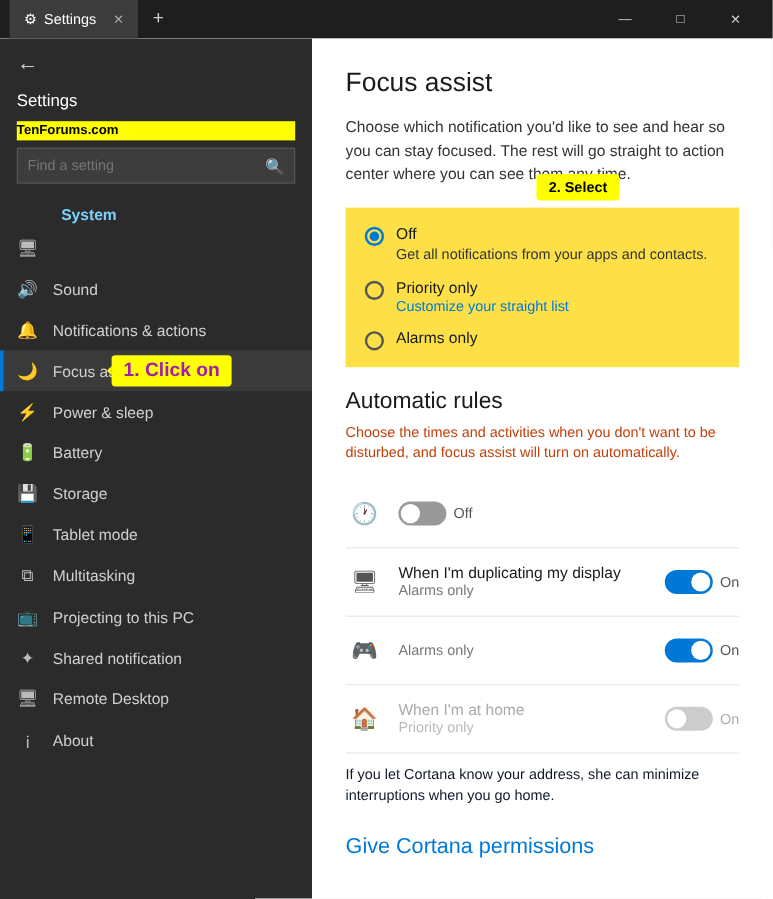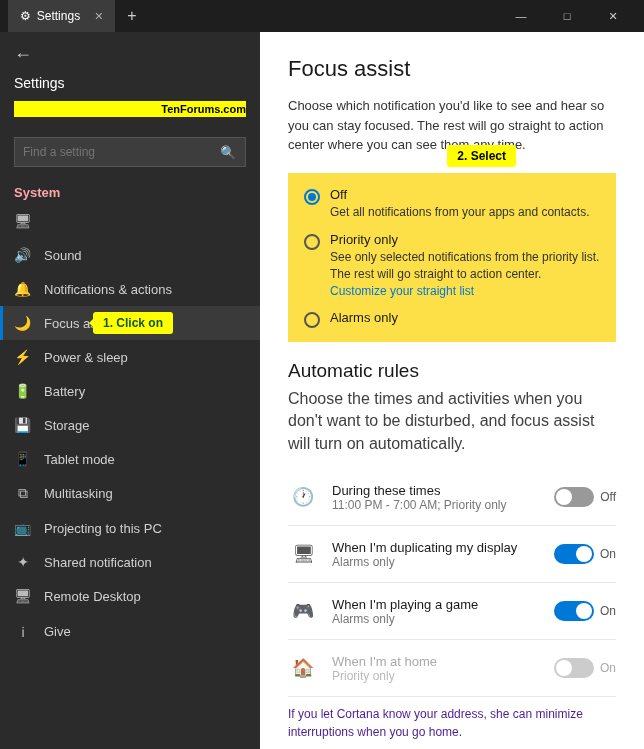--- a/index.html
+++ b/index.html
@@ -18,39 +18,39 @@
 
     
     .app { display: flex; flex: 1; overflow: hidden; }
 
     
     .sidebar {
       width: 260px; background: #2b2b2b; display: flex; flex-direction: column; color: #fff; overflow-y: auto;
     }
     .sidebar-back { display: flex; align-items: center; padding: 10px 14px; color: #ccc; font-size: 18px; cursor: pointer; }
     .sidebar-title { padding: 2px 14px 10px 14px; font-size: 14px; color: #fff; font-weight: 400; }
-    .watermark { background: #ffff00; color: #000; font-size: 11px; font-weight: bold; text-align: right; padding: 2px 0; margin: 0 14px 20px 14px; }
+    .watermark { background: #ffff00; color: #000; font-size: 11px; font-weight: bold; text-align: left; padding: 2px 0; margin: 0 14px 6px 14px; }
     .search-box {
       margin: 0 14px 10px 14px; display: flex; align-items: center;
       background: #3d3d3d; border: 1px solid #555; height: 30px; padding: 0 8px;
     }
     .search-box input {
       background: transparent; border: none; outline: none; color: #ccc; font-size: 12px; flex: 1;
     }
     .search-icon { color: #aaa; font-size: 13px; }
-    .section-label { padding: 8px 14px 4px 14px; font-size: 13px; font-weight: 600; color: #fca5a5; }
+    .section-label { padding: 8px 14px 4px 14px; font-size: 13px; font-weight: 600; color: #7dd3fc; margin-left: 37px; }
     .nav-item {
       display: flex; align-items: center; padding: 9px 14px; color: #d0d0d0; font-size: 13px; cursor: pointer; gap: 12px; position: relative;
     }
     .nav-item.active { background: #3a3a3a; border-left: 3px solid #0078d7; padding-left: 11px; }
     .nav-item .icon { width: 18px; text-align: center; font-size: 14px; color: #bbb; }
     .nav-item .label { flex: 1; }
     .tooltip-bubble {
       position: absolute; left: 90px; top: 50%; transform: translateY(-50%);
-      background: #ffff00; color: #14532d; font-size: 12px; font-weight: bold;
+      background: #ffff00; color: #a21caf; font-size: 16px; font-weight: bold;
       padding: 4px 10px; border-radius: 3px; white-space: nowrap; z-index: 10;
     }
     .tooltip-bubble::before {
       content: ''; position: absolute; left: -8px; top: 50%; transform: translateY(-50%);
       border: 4px solid transparent; border-right-color: #ffff00;
     }
 
     
     .main {
       flex: 1; background: #fff; overflow-y: auto; padding: 24px 28px;
@@ -68,21 +68,21 @@
     }
     .radio-circle.selected { border-color: #0078d7; }
     .radio-circle.selected::after {
       content: ''; width: 8px; height: 8px; background: #0078d7; border-radius: 50%;
     }
     .radio-text .title { font-size: 13px; color: #1a1a1a; font-weight: 400; }
     .radio-text .desc { font-size: 12px; color: #333; line-height: 1.4; margin-top: 2px; }
     .radio-text .link { color: #0078d7; font-size: 12px; cursor: pointer; text-decoration: none; }
 
     .section-title { font-size: 19px; font-weight: 400; color: #1a1a1a; margin-bottom: 6px; }
-    .section-desc { font-size: 16px; color: #404040; margin-bottom: 14px; line-height: 1.4; }
+    .section-desc { font-size: 12px; color: #c2410c; margin-bottom: 14px; line-height: 1.4; }
 
     
     .rule-row {
       display: flex; align-items: center; padding: 12px 0; border-bottom: 1px solid #e8e8e8; gap: 12px;
     }
     .rule-icon { width: 32px; height: 32px; display: flex; align-items: center; justify-content: center; color: #555; font-size: 18px; flex-shrink: 0; }
     .rule-text { flex: 1; }
     .rule-text .rule-title { font-size: 13px; color: #1a1a1a; }
     .rule-text .rule-sub { font-size: 12px; color: #777; }
     .rule-text.disabled .rule-title { color: #aaa; }
@@ -98,21 +98,21 @@
       content: ''; position: absolute; width: 16px; height: 16px; background: #fff;
       border-radius: 50%; top: 2px; transition: left 0.1s;
     }
     .toggle.off::after { left: 2px; }
     .toggle.on::after { left: 22px; }
     .toggle.disabled::after { left: 2px; }
     .toggle-label { font-size: 12px; color: #555; }
     .toggle-label.disabled { color: #aaa; }
 
     .bottom-section { margin-top: 8px; }
-    .cortana-note { font-size: 12px; color: #4c1d95; line-height: 1.5; margin-bottom: 6px; }
+    .cortana-note { font-size: 12px; color: #0f172a; line-height: 1.5; margin-bottom: 23px; }
     .cortana-link { color: #0078d7; font-size: 18px; cursor: pointer; }
   </style>
 </head>
 <body>
 
 <div class="titlebar">
   <div class="titlebar-tab">
     <span>⚙</span>
     <span>Settings</span>
     <span style="margin-left:8px;color:#aaa;font-size:11px;">✕</span>
@@ -180,21 +180,21 @@
     <div class="nav-item">
       <span class="icon">✦</span>
       <span class="label">Shared notification</span>
     </div>
     <div class="nav-item">
       <span class="icon">🖥</span>
       <span class="label">Remote Desktop</span>
     </div>
     <div class="nav-item">
       <span class="icon">ℹ</span>
-      <span class="label">Give</span>
+      <span class="label">About</span>
     </div>
   </div>
 
   <div class="main">
     <h1 class="page-title">Focus assist</h1>
     <p class="page-desc">Choose which notification you'd like to see and hear so you can stay focused. The rest will go straight to action center where you can see them any time.</p>
 
     <div class="highlight-box" style="position:relative;">
 
       <div style="position:absolute;top:-28px;right:100px;background:#ffff00;color:#000;font-size:12px;font-weight:bold;padding:4px 10px;border-radius:3px;white-space:nowrap;z-index:10;">2. Select</div>
@@ -204,43 +204,38 @@
         <div class="radio-text">
           <div class="title">Off</div>
           <div class="desc">Get all notifications from your apps and contacts.</div>
         </div>
       </div>
 
       <div class="radio-option">
         <div class="radio-circle"></div>
         <div class="radio-text">
           <div class="title">Priority only</div>
-          <div class="desc">See only selected notifications from the priority list. The rest will go straight to action center.</div>
           <a class="link">Customize your straight list</a>
         </div>
       </div>
 
       <div class="radio-option">
         <div class="radio-circle"></div>
         <div class="radio-text">
           <div class="title">Alarms only</div>
         </div>
       </div>
     </div>
 
     <div>
       <h2 class="section-title">Automatic rules</h2>
       <p class="section-desc">Choose the times and activities when you don't want to be disturbed, and focus assist will turn on automatically.</p>
 
       <div class="rule-row">
         <div class="rule-icon">🕐</div>
-        <div class="rule-text">
-          <div class="rule-title">During these times</div>
-          <div class="rule-sub">11:00 PM - 7:00 AM; Priority only</div>
-        </div>
         <div class="toggle-wrapper">
           <div class="toggle off"></div>
           <span class="toggle-label">Off</span>
         </div>
       </div>
 
       <div class="rule-row">
         <div class="rule-icon">🖥</div>
         <div class="rule-text">
           <div class="rule-title">When I'm duplicating my display</div>
@@ -248,21 +243,20 @@
         </div>
         <div class="toggle-wrapper">
           <div class="toggle on"></div>
           <span class="toggle-label">On</span>
         </div>
       </div>
 
       <div class="rule-row">
         <div class="rule-icon">🎮</div>
         <div class="rule-text">
-          <div class="rule-title">When I'm playing a game</div>
           <div class="rule-sub">Alarms only</div>
         </div>
         <div class="toggle-wrapper">
           <div class="toggle on"></div>
           <span class="toggle-label">On</span>
         </div>
       </div>
 
       <div class="rule-row">
         <div class="rule-icon" style="color:#bbb;">🏠</div>

